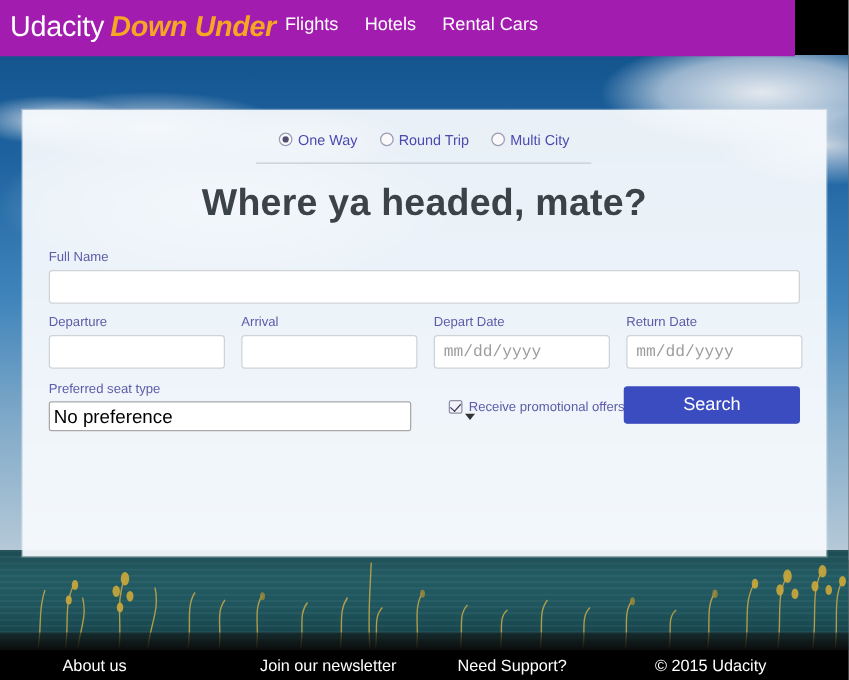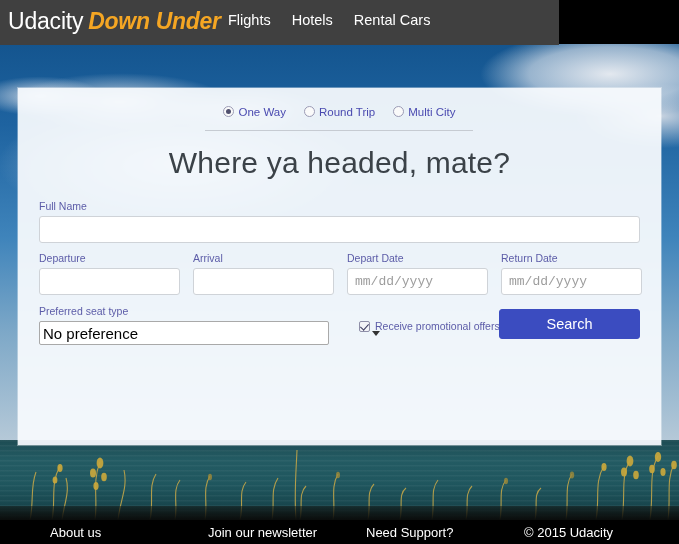--- a/index.html
+++ b/index.html
@@ -56,22 +56,22 @@
   }
   .shore-dark {
     position: absolute; left:0; bottom: 0;
     width: 679px; height: 14px;
     background: linear-gradient(to bottom, rgba(20,25,22,0.55), #0b0d0c);
   }
 
   
   #topbar {
     position: absolute; left: 0; top: 0;
-    width: 559px; height: 45px;
-    background: #404040;
+    width: 636px; height: 45px;
+    background: #a21caf;
     z-index: 8;
   }
   #logo {
     position: absolute; left: 8px; top: 6px;
     font-size: 23px;
     line-height: 30px;
     white-space: nowrap;
   }
   #logo .brand { color: #ffffff; font-weight: 400; letter-spacing: -0.2px; }
   #logo .tag {
@@ -143,21 +143,21 @@
     background: #c6cbd2;
   }
 
   
   #headline {
     position: absolute; left: 0; top: 58px;
     width: 100%;
     text-align: center;
     font-size: 30px;
     color: #3b4248;
-    font-weight: 400;
+    font-weight: 700;
     letter-spacing: 0.2px;
   }
 
   
   #form { position: absolute; left: 21px; top: 112px; width: 601px; }
   .field-label {
     font-size: 10.5px;
     color: #5c5ca8;
     margin-bottom: 4px;
     display: block;

